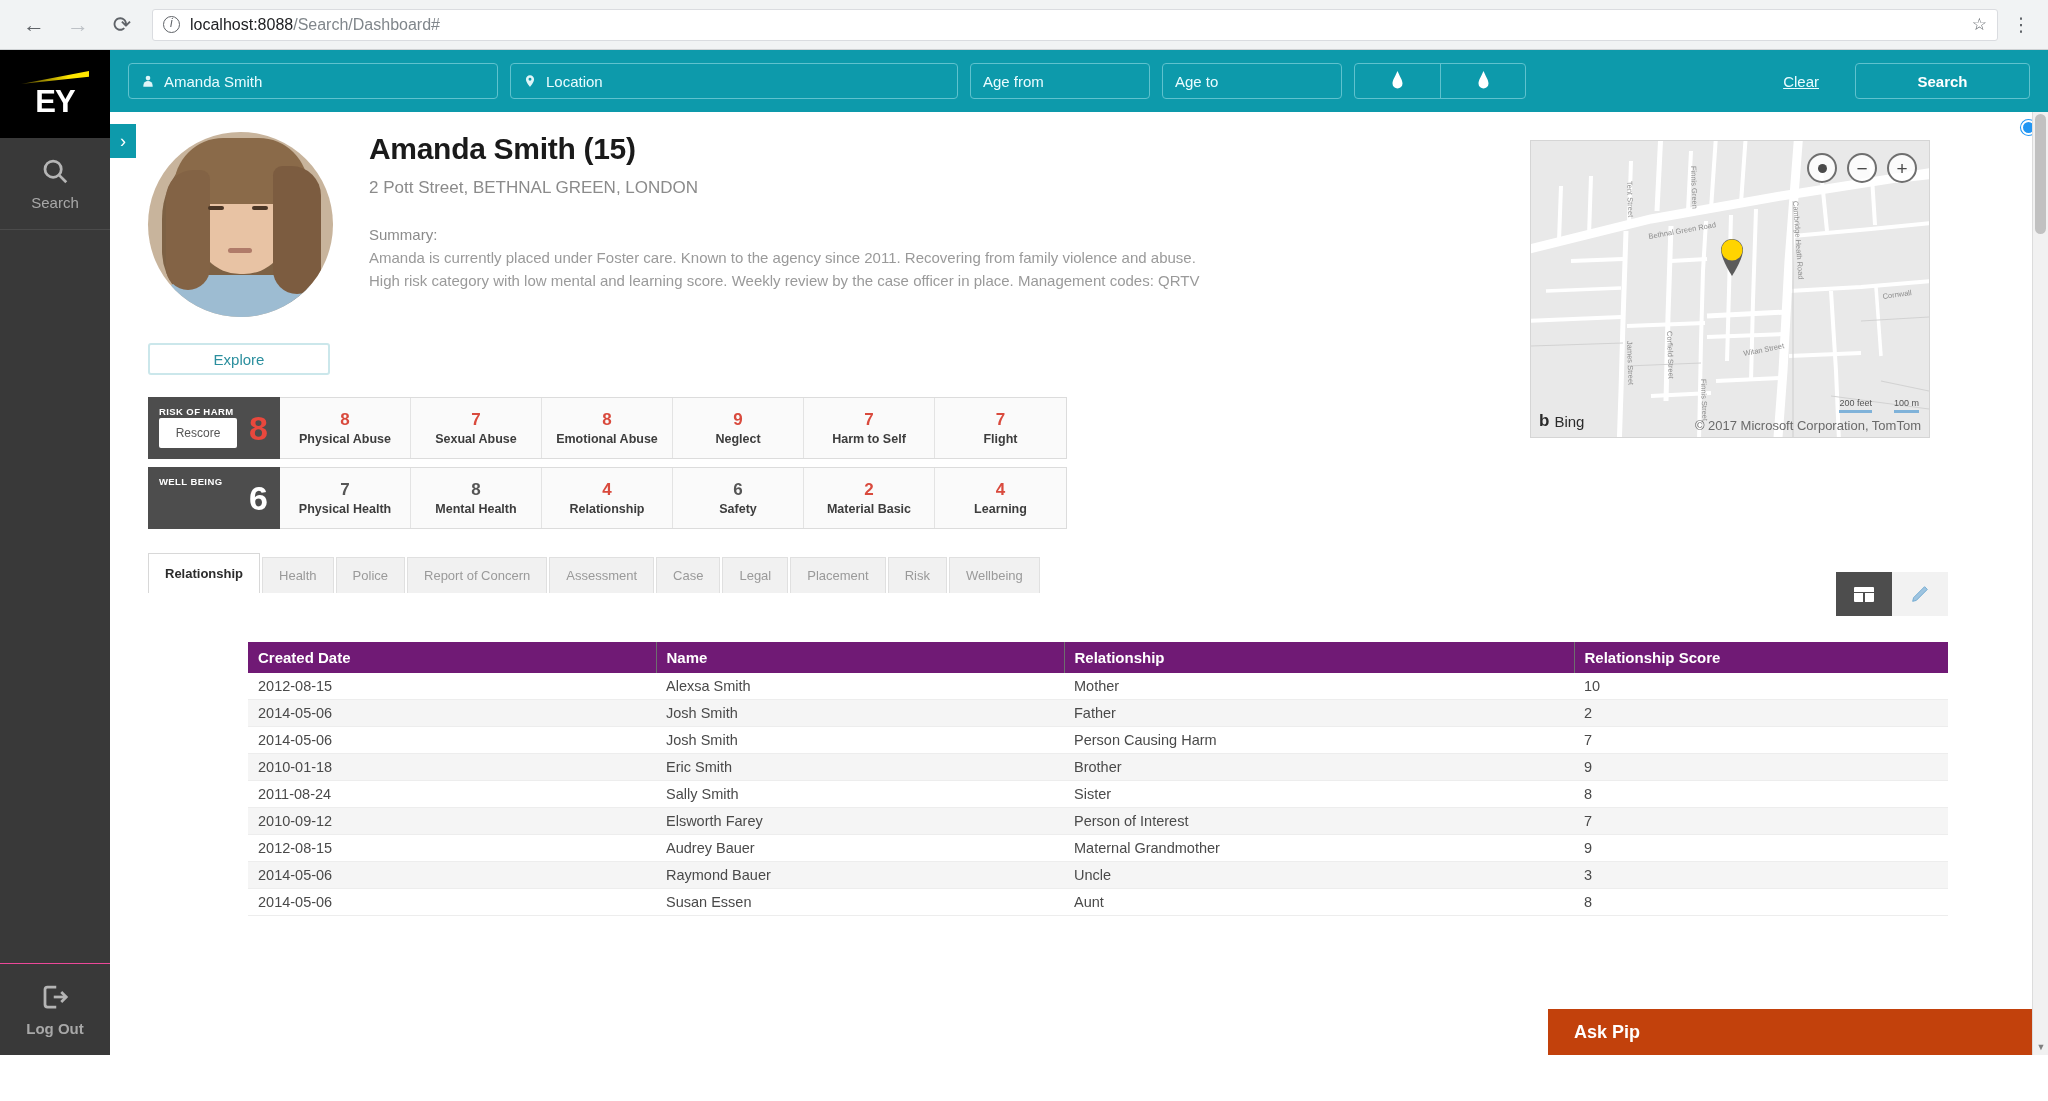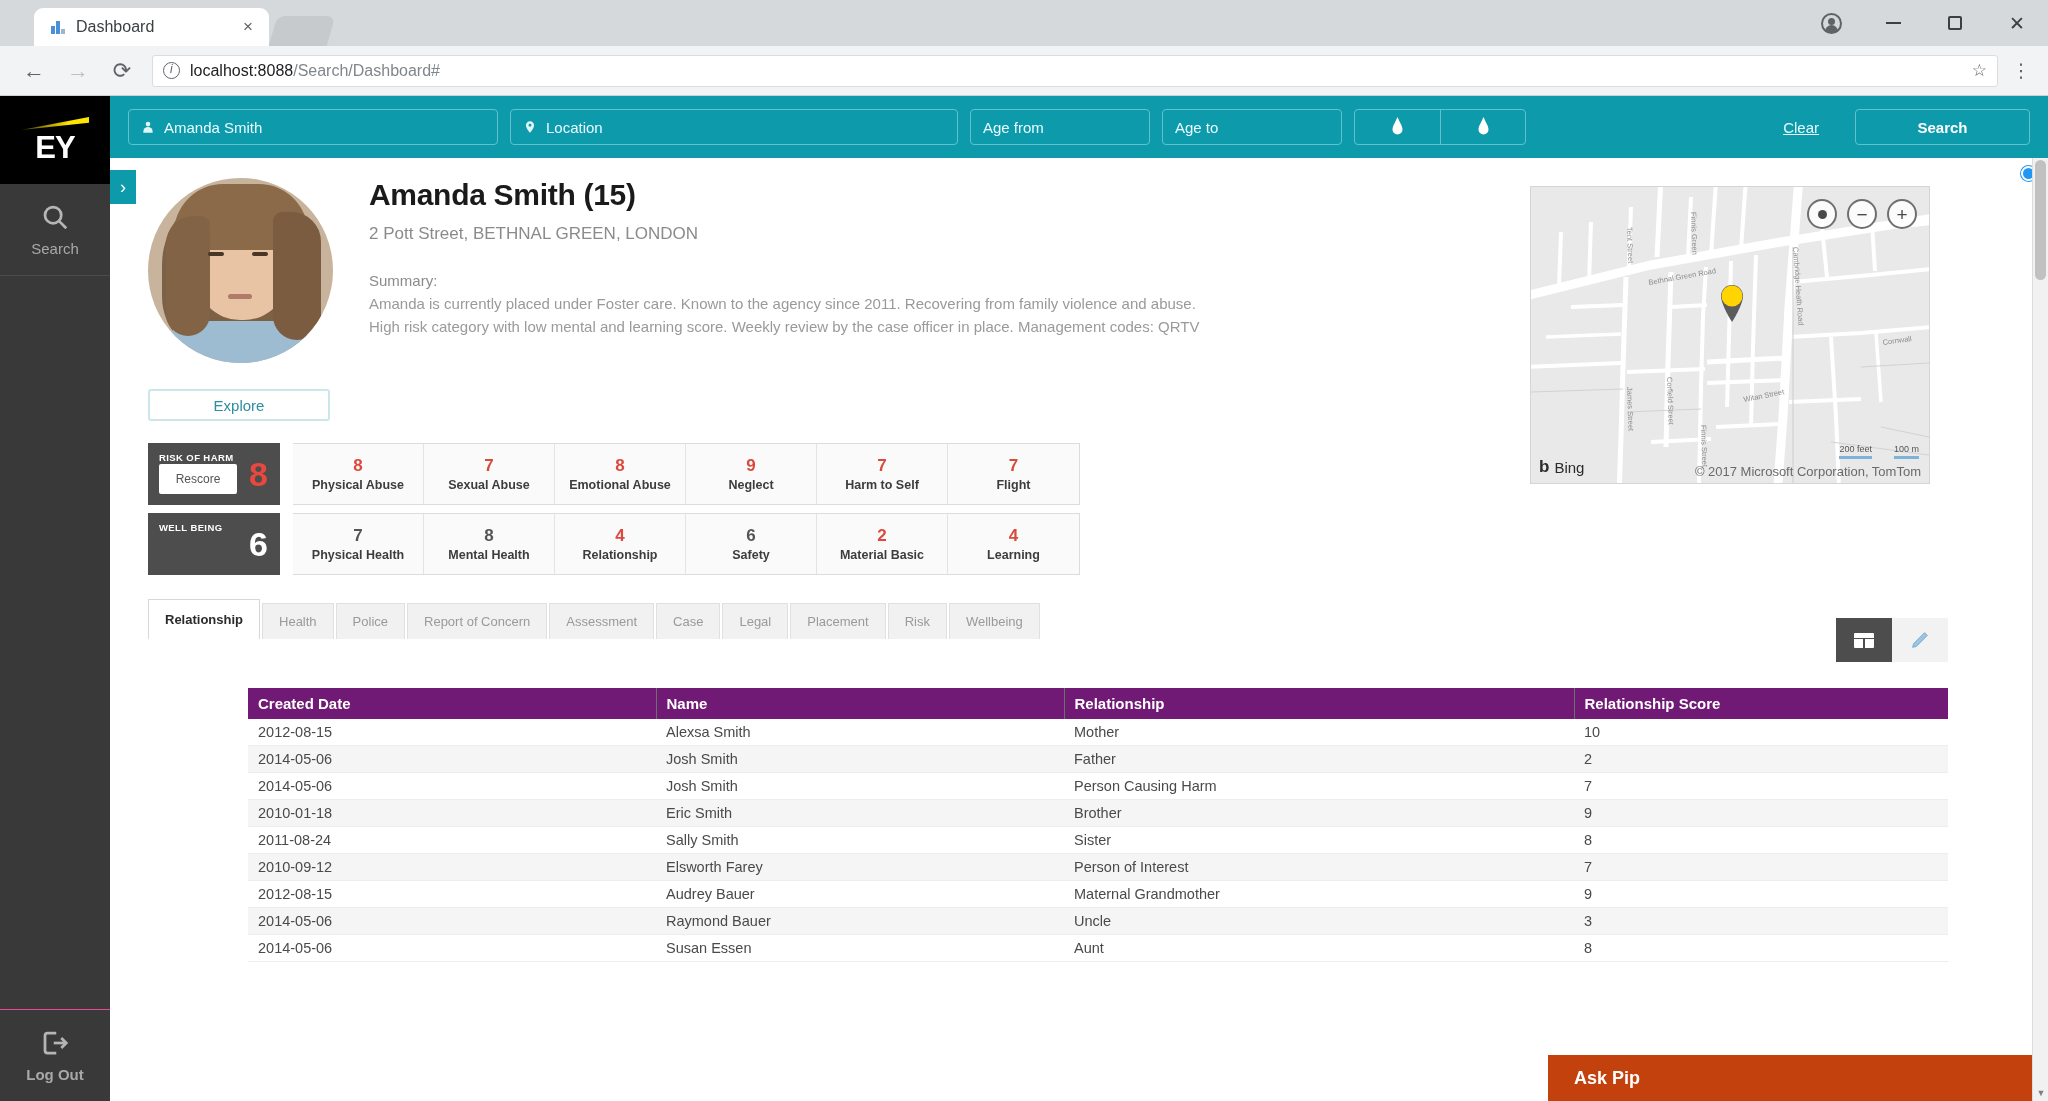--- a/index.html
+++ b/index.html
@@ -153,21 +153,21 @@
               border-radius: 50%; background: #2196f3; border: 2px solid #fff;
               box-shadow: 0 0 0 1px #2196f3; }
 
   
   .explore { margin: 26px 0 0 38px; width: 182px; height: 32px; border: 2px solid #cbe7eb;
              border-radius: 3px; color: #2b8f9e; font-size: 15px; display: flex;
              align-items: center; justify-content: center; }
 
   
   .scores { margin: 22px 0 0 38px; }
-  .scorerow { display: flex; height: 62px; margin-bottom: 8px; gap: 13px; }
+  .scorerow { display: flex; height: 62px; margin-bottom: 8px; }
   .scorehead { width: 132px; background: #4d4d4d; color: #fff; display: flex;
                align-items: center; padding: 0 10px; position: relative; }
   .scorehead .title { font-size: 9.5px; font-weight: bold; letter-spacing: .4px;
                       position: absolute; top: 9px; left: 11px; }
   .scorehead .rescore { position: absolute; left: 11px; bottom: 11px; width: 78px; height: 30px;
                         background: #fff; color: #555; font-size: 12px; display: flex;
                         align-items: center; justify-content: center; border-radius: 2px; }
   .scorehead .big { position: absolute; right: 12px; top: 50%; transform: translateY(-50%);
                     font-size: 34px; font-weight: bold; line-height: 1; }
   .big.red { color: #e8483d; } .big.white { color: #ffffff; }
@@ -222,44 +222,20 @@
             background: #c1c1c1; border-radius: 6px; }
   .vtop, .vbot { position: absolute; left: 0; width: 16px; height: 16px; color: #808080;
                  font-size: 9px; display: flex; align-items: center; justify-content: center; }
   .vtop { top: 0; } .vbot { bottom: 0; }
 </style>
 </head>
 <body>
 
 <div class="browser">
 
-  <div class="tabstrip">
-    <div class="tab">
-      <span class="tab-favicon">
-        <span class="bar b1"></span>
-          <span class="bar b2"></span>
-          <span class="bar b3"></span>
-      </span>
-      <span class="tab-title">Dashboard</span>
-      <span class="tab-close">×</span>
-    </div>
-    <div class="tab-ghost"></div>
-    <div class="win-controls">
-      <div class="win-btn">
-          <span class="avatar-icon"></span>
-        </div>
-      <div class="win-btn">
-          <span class="min-glyph"></span>
-        </div>
-      <div class="win-btn">
-          <span class="max-glyph"></span>
-        </div>
-      <div class="win-btn">✕</div>
-    </div>
-  </div>
 
   <div class="toolbar">
     <div class="nav-btn">←</div>
     <div class="nav-btn disabled">→</div>
     <div class="nav-btn">⟳</div>
     <div class="omnibox">
       <span class="info-circle"></span>
       <span class="url-text"><span class="host">localhost:8088</span><span class="path">/Search/Dashboard#</span></span>
       <span class="star-icon">☆</span>
     </div>

